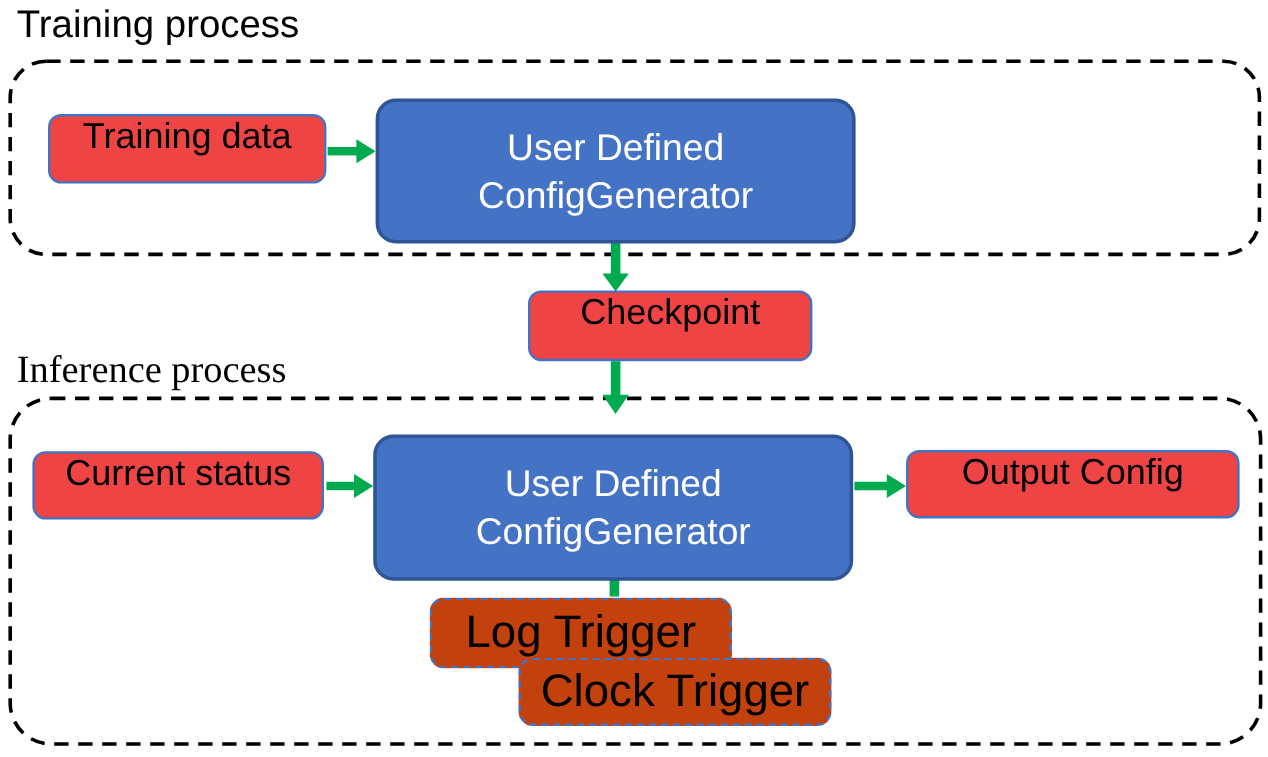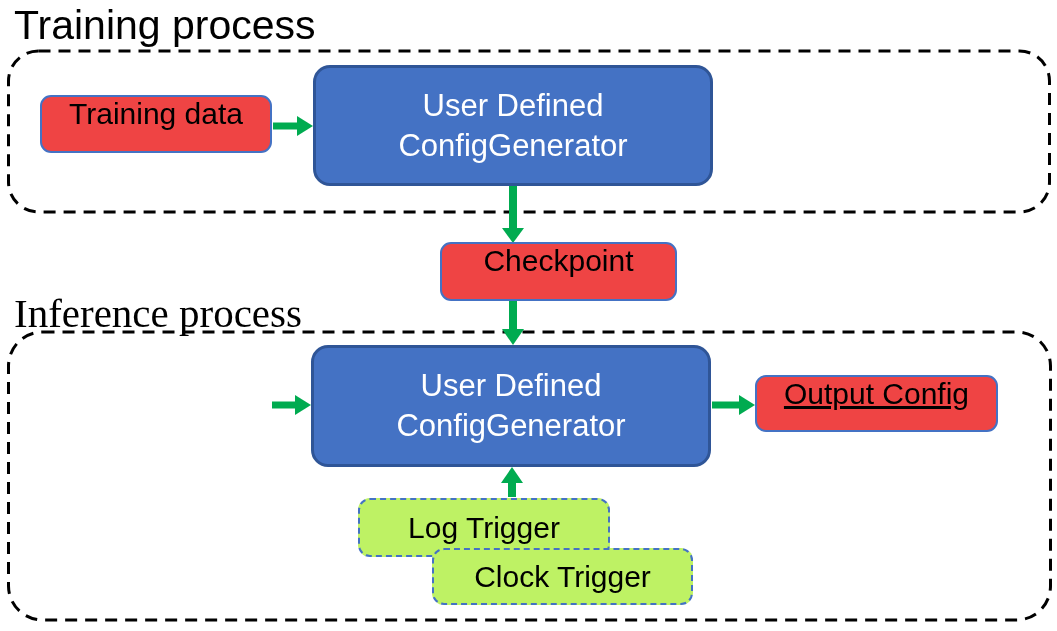--- a/index.html
+++ b/index.html
@@ -26,21 +26,21 @@
     fill:none;
     stroke:var(--ink);
     stroke-width:3;
     stroke-dasharray:12 8;
   }
   .shaft-h { stroke:var(--green); stroke-width:7; }
   .shaft-v { stroke:var(--green); stroke-width:8; }
   .arrow-head { fill:var(--green); stroke:none; }
   .section-title {
     position:absolute;
-    font-size:41px;
+    font-size:32px;
     color:var(--text-dark);
     white-space:nowrap;
     z-index:2;
   }
   .white-box {
     position:absolute;
     background:#ef4444;
     border:2px solid var(--blue);
     border-radius:11px;
     display:flex; justify-content:center;
@@ -50,28 +50,29 @@
   }
   .blue-box {
     position:absolute;
     background:var(--blue);
     border:3px solid var(--blue-dark);
     border-radius:17px;
     display:flex; flex-direction:column; align-items:center; justify-content:center;
     font-size:31px; line-height:40px; color:var(--text-light);
     text-align:center;
     z-index:2;
+    margin-top:17px;
   }
   .trigger-box {
     position:absolute;
-    background:#bef264;
+    background:#c2410c;
     border:2px dashed var(--blue);
     border-radius:12px;
     display:flex; align-items:center; justify-content:center;
-    font-size:30px; color:var(--text-dark);
+    font-size:38px; color:var(--text-dark);
     white-space:nowrap;
   }
   #log-trigger { z-index:3; }
   #clock-trigger { z-index:4; }
 </style>
 </head>
 <body>
 
 <div id="stage">
 
@@ -121,27 +122,30 @@
     <span>User Defined</span>
     <span>ConfigGenerator</span>
   </div>
 
   <div class="white-box" style="left:395px; top:242px; width:237px; height:59px;margin-left:45px;">
     <span>Checkpoint</span>
   </div>
 
   <div class="section-title" style="left:14px; top:289px;font-family:Liberation Serif, serif;">Inference process</div>
 
+  <div class="white-box" style="left:27px; top:376px; width:243px; height:57px;">
+    <span>Current status</span>
+  </div>
 
   <div class="blue-box" style="left:311px; top:345px; width:400px; height:122px;">
     <span>User Defined</span>
     <span>ConfigGenerator</span>
   </div>
 
-  <div class="white-box" style="left:755px; top:375px; width:243px; height:57px;text-decoration:underline;">
+  <div class="white-box" style="left:755px; top:375px; width:278px; height:57px;">
     <span>Output Config</span>
   </div>
 
   <div class="trigger-box" id="log-trigger" style="left:358px; top:498px; width:252px; height:59px;">
     <span>Log Trigger</span>
   </div>
 
   <div class="trigger-box" id="clock-trigger" style="left:432px; top:548px; width:261px; height:57px;">
     <span>Clock Trigger</span>
   </div>

